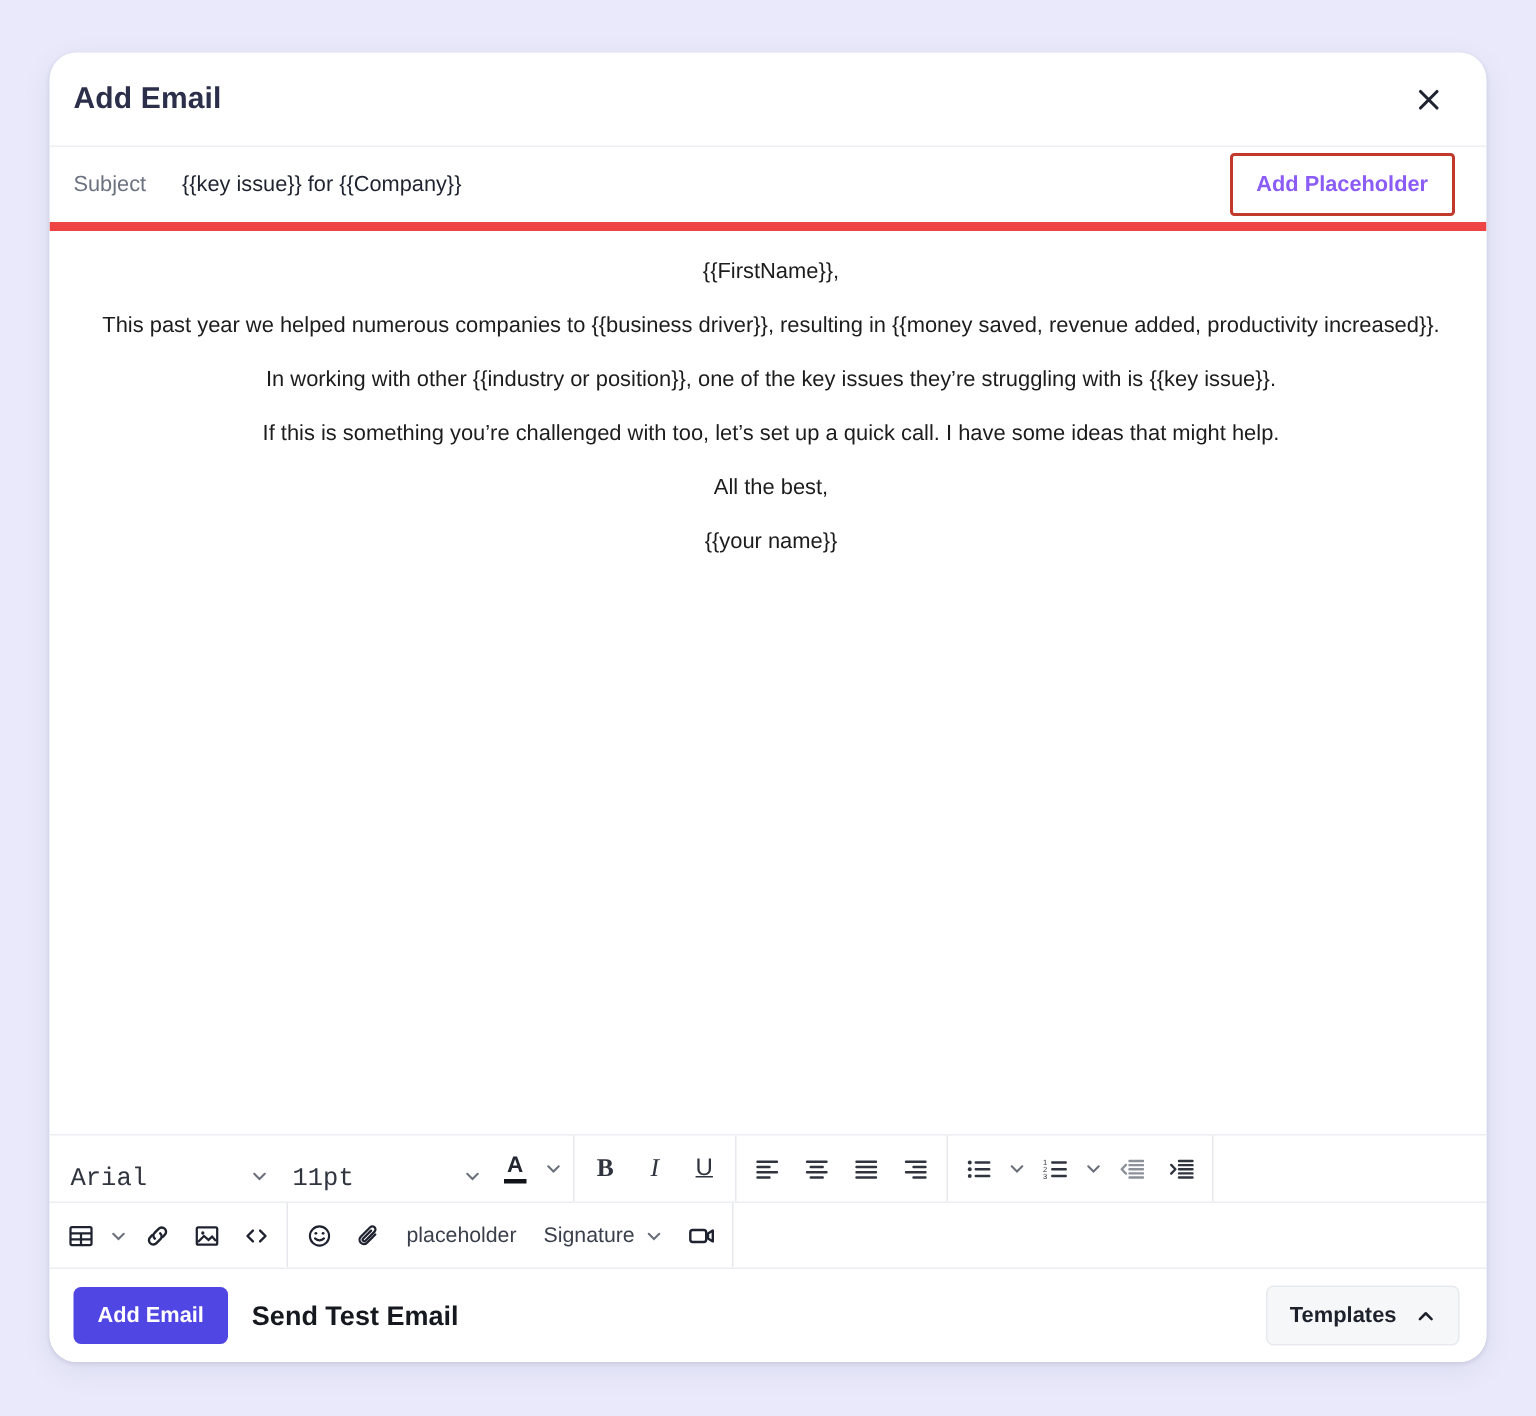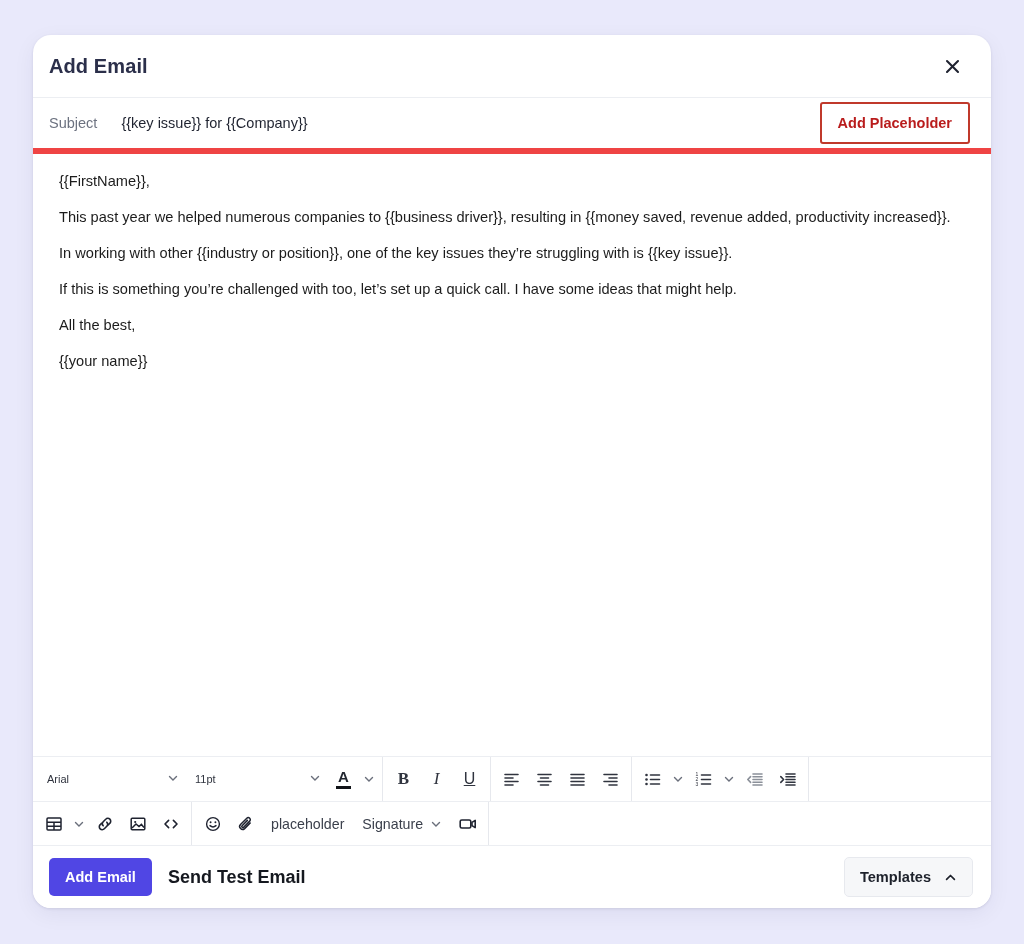--- a/index.html
+++ b/index.html
@@ -74,39 +74,40 @@
     font-size: 14.5px;
     color: #1f2330;
     flex: 1;
     white-space: nowrap;
     overflow: hidden;
     text-overflow: ellipsis;
   }
   .add-placeholder-btn {
     border: 2px solid #c0392b;
     background: #ffffff;
-    color: #b91c1c;
+    color: #8b5cf6;
     font-family: "Liberation Sans", sans-serif;
     font-size: 14.5px;
     font-weight: bold;
     padding: 11px 16px;
     border-radius: 3px;
     cursor: pointer;
     white-space: nowrap;
     margin-right: 11px;
     text-align: center;
   }
 
   
   .editor-body {
     flex: 1 1 auto;
     padding: 18px 22px 10px 26px;
     overflow: hidden;
     background: #fff;
     cursor: text;
+    text-align: center;
   }
   .editor-body p {
     margin: 0 0 17px 0;
     font-size: 14.6px;
     line-height: 1.30;
     color: #1c1c1c;
     font-family: "Liberation Sans", sans-serif;
   }
 
   
@@ -143,28 +144,29 @@
 
   .tb-caret {
     width: 18px; height: 33px;
     display: flex; align-items: center; justify-content: center;
     cursor: pointer;
     color: #6a6f7b;
   }
 
   .tb-select {
     display: flex;
-    align-items: center;
+    align-items: flex-end;
     justify-content: space-between;
     height: 33px;
     cursor: pointer;
-    font-size: 11px;
+    font-size: 17px;
     color: #30343f;
     padding: 0 6px 0 10px;
     border-radius: 3px;
+    font-family: Liberation Mono, monospace;
   }
   .tb-select.font   { width: 148px; }
   .tb-select.size   { width: 142px; }
 
   .tb-text-btn {
     display: flex;
     align-items: center;
     height: 33px;
     padding: 0 9px;
     font-size: 14.2px;

